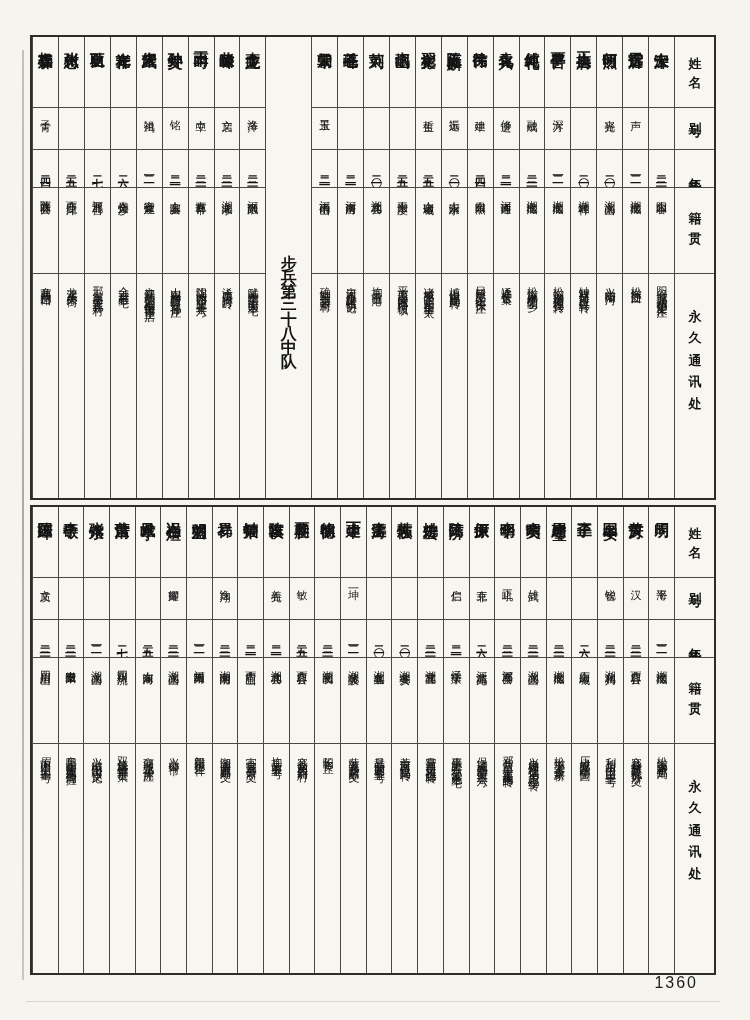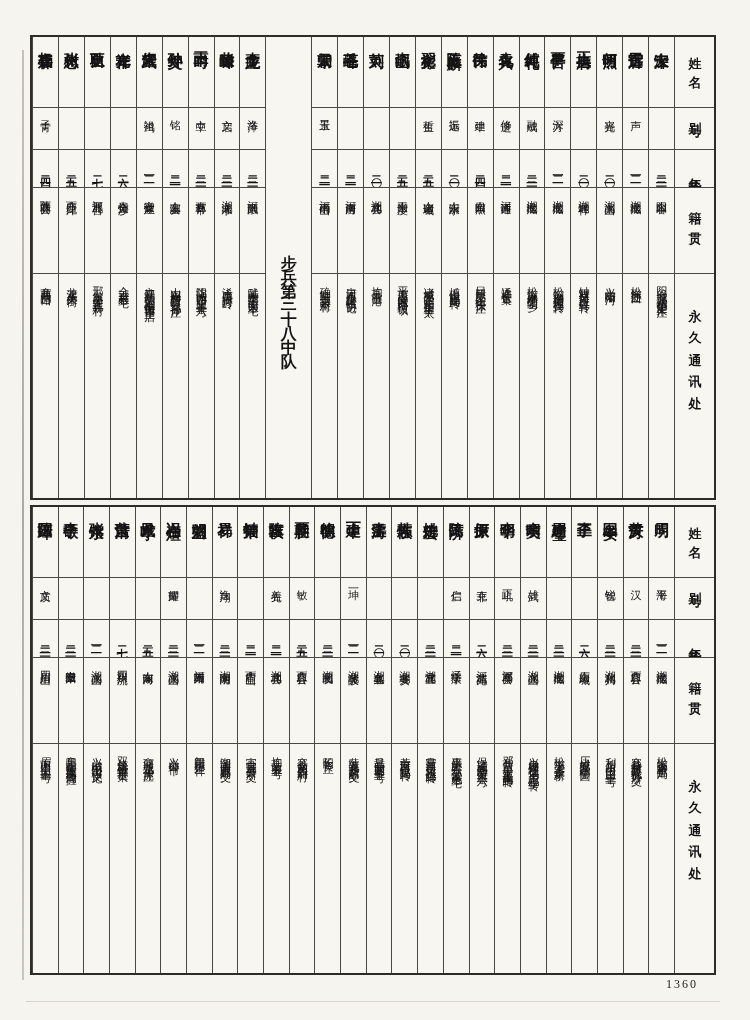--- a/index.html
+++ b/index.html
@@ -63,22 +63,22 @@
   .addr-text{font-size:11px;padding-top:4px;letter-spacing:2px;line-height:23px;}
   .title-text{font-size:16px;font-weight:bold;letter-spacing:14px;padding-top:60px;}
   .hdr-text{font-size:13px;font-weight:bold;}
   .hdr-name{padding-top:10px;letter-spacing:18px;}
   .hdr-alias{padding-top:4px;letter-spacing:3px;}
   .hdr-age{letter-spacing:1px;}
   .hdr-native{padding-top:14px;letter-spacing:20px;}
   .hdr-addr{padding-top:24px;letter-spacing:22px;}
   .page-number{
     position:absolute;right:52px;bottom:28px;
-    font-size:12px;letter-spacing:2px;color:#1c1c1c;
-    font-family:Liberation Serif, serif;
+    font-size:16px;letter-spacing:2px;color:#1c1c1c;
+    font-family:Liberation Sans, sans-serif;
   }
   .bottom-scan-line{
     position:absolute;left:26px;right:30px;bottom:18px;height:1px;
     background:#c9c6bd;opacity:.7;
   }
 </style>
 </head>
 <body>
 
 <div class="scan-edge-left"></div>

